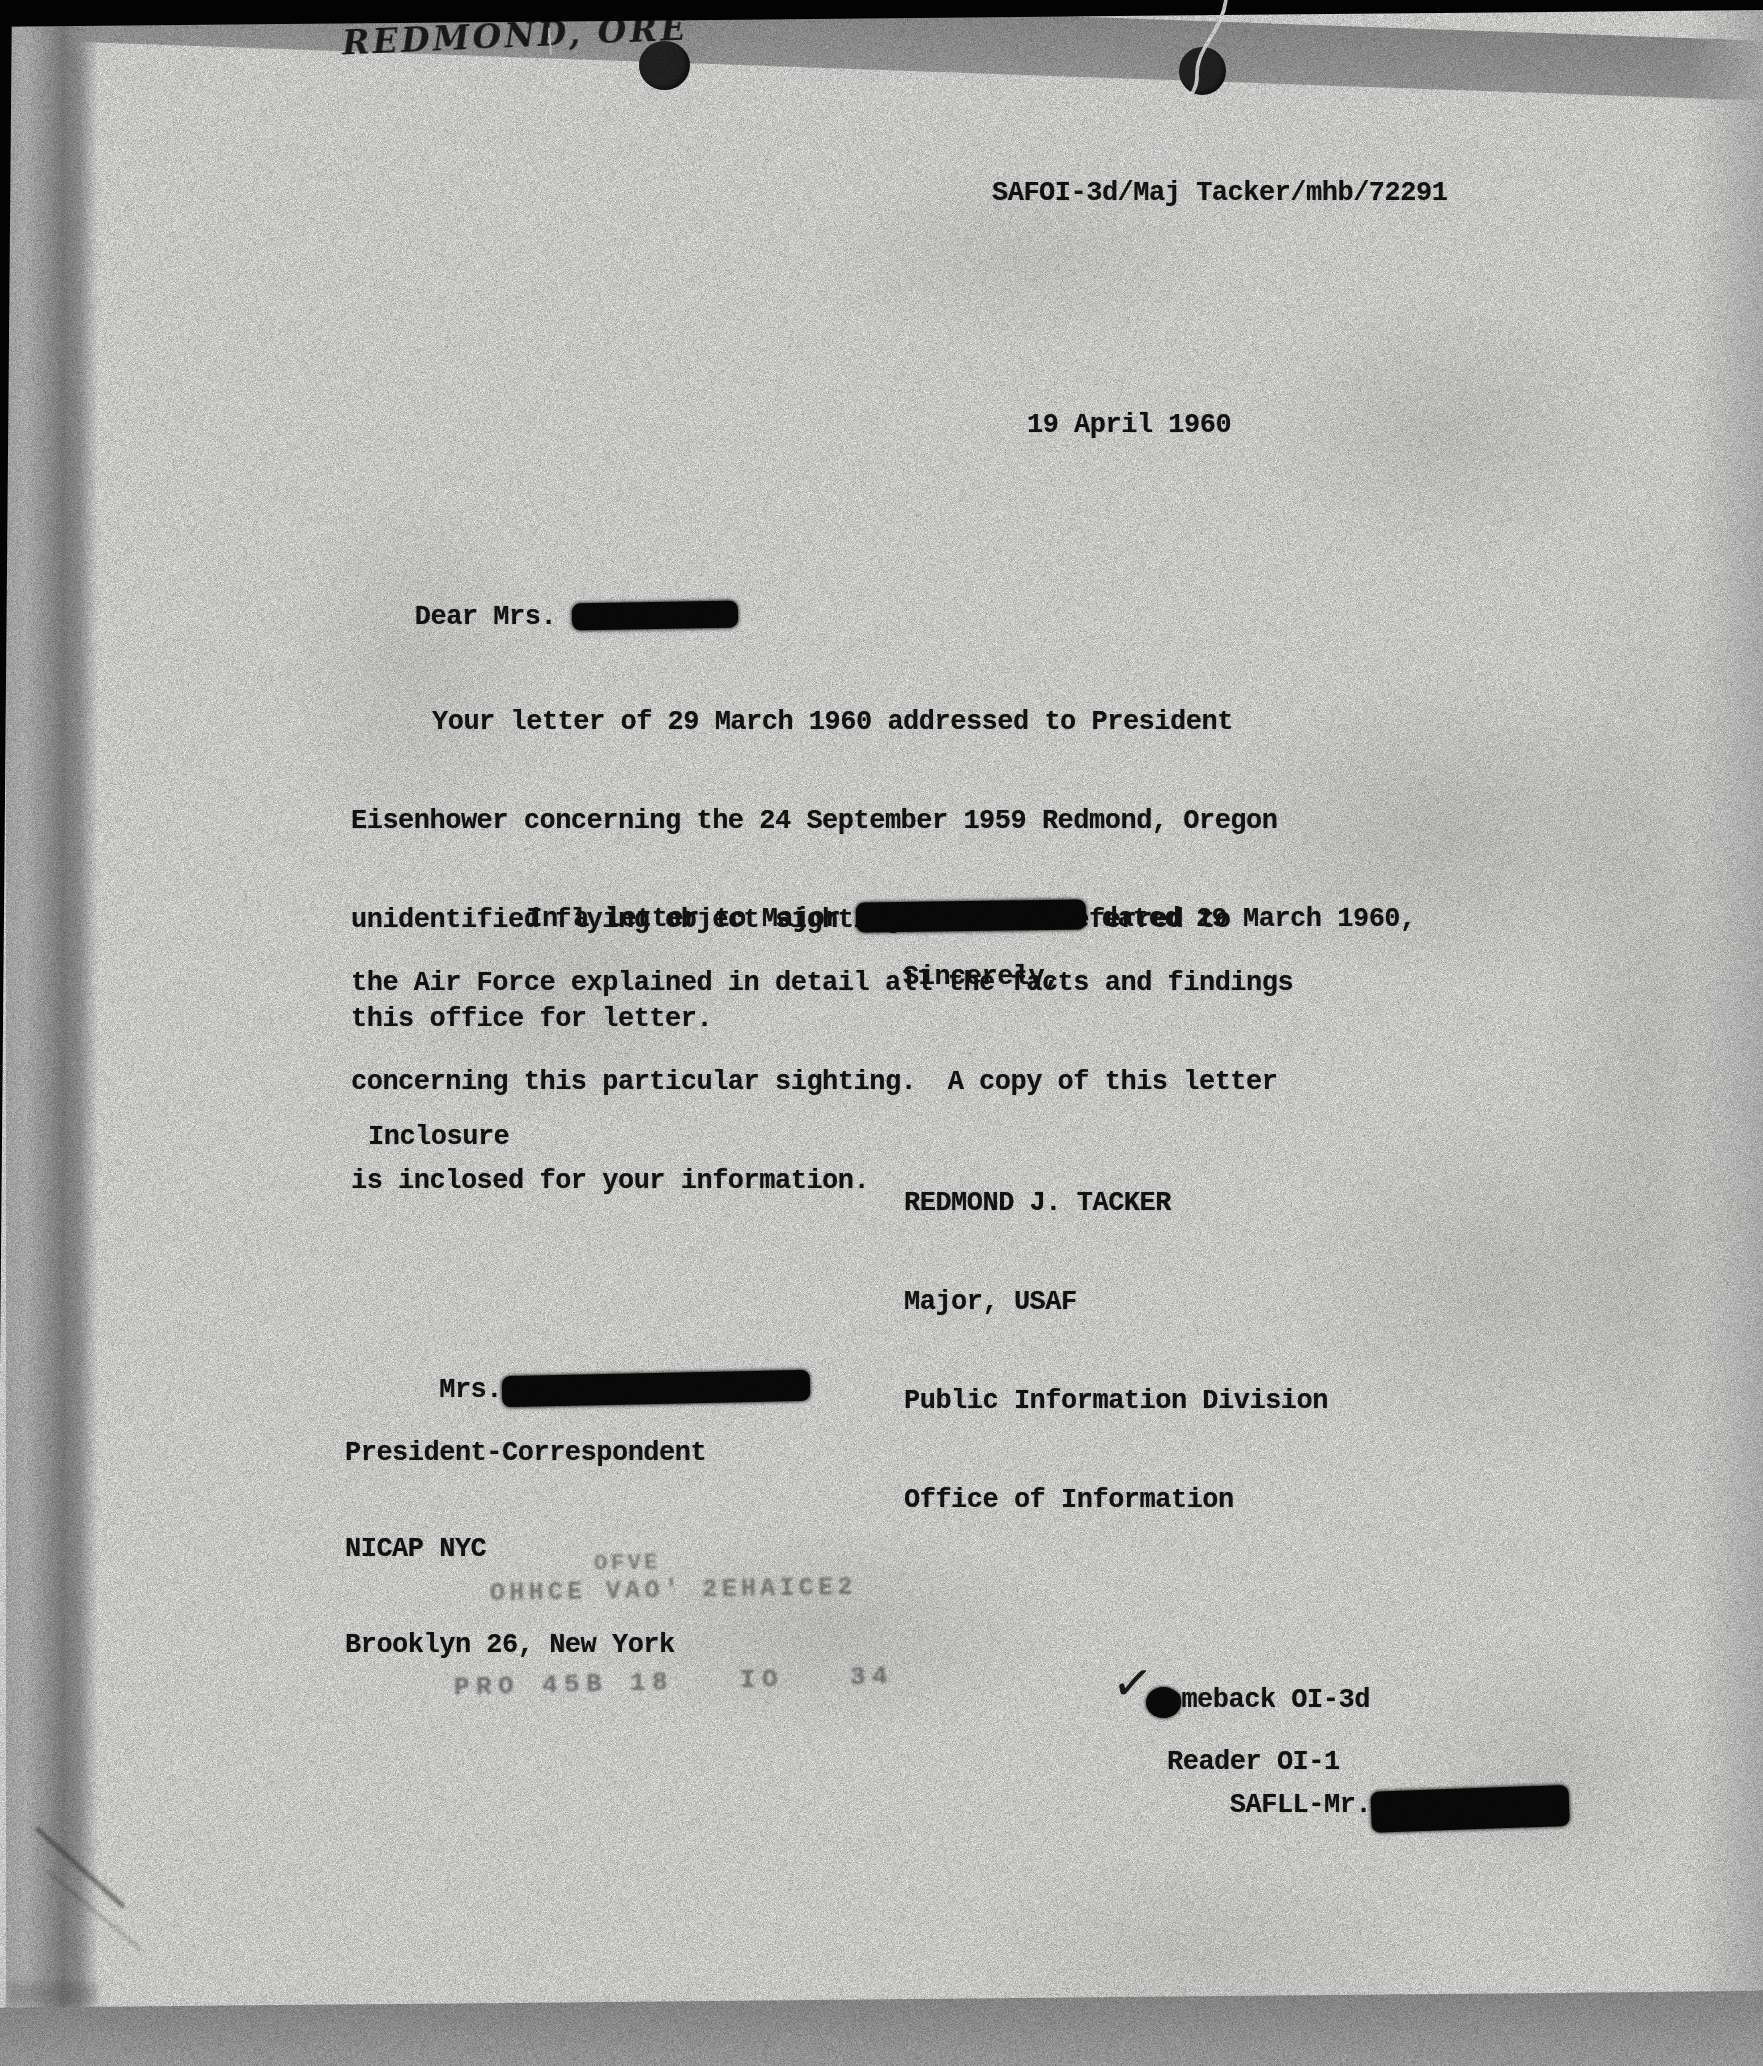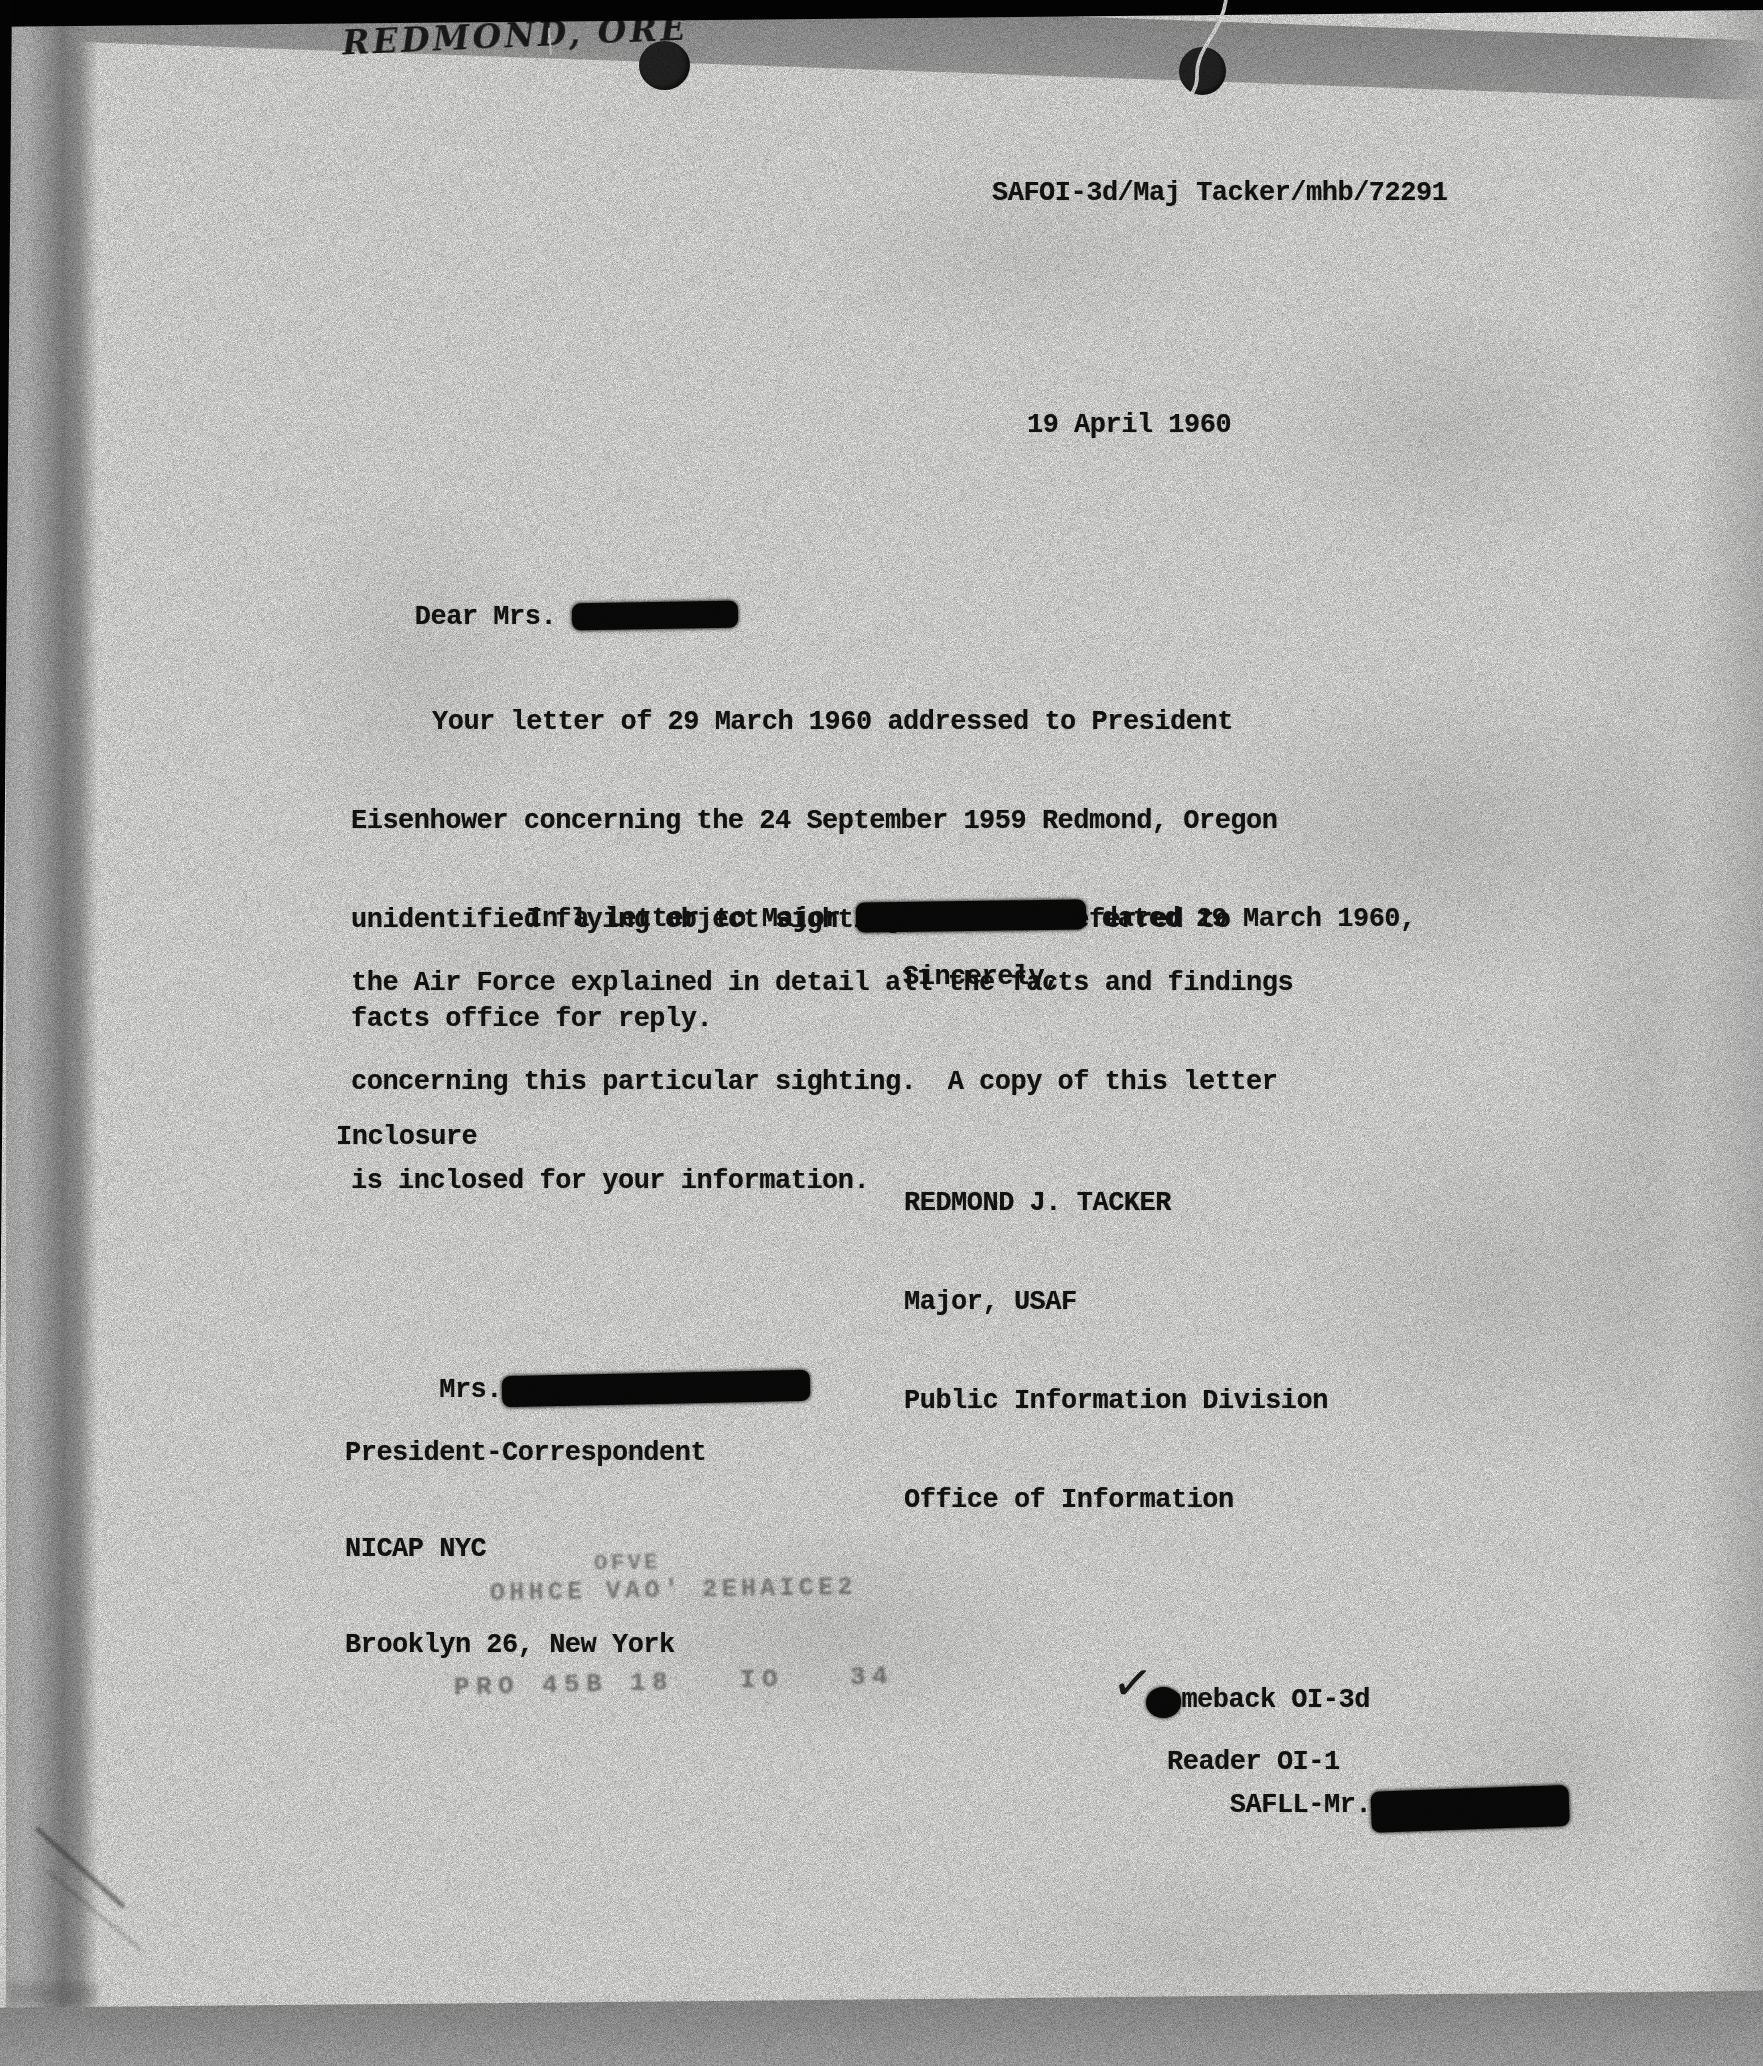--- a/index.html
+++ b/index.html
@@ -72,35 +72,35 @@
   <div class="typed" style="left:1027px;top:409px;text-align:center;">19 April 1960</div>
 
   <div class="typed" style="left:352px;top:568px;">
     <span>Dear Mrs. </span><span class="redact" style="width:166px;height:27px;transform:rotate(-1deg);"></span>
   </div>
 
   <div class="typed" style="left:351px;top:640px;">
     <div class="ln" style="padding-left:81px;">Your letter of 29 March 1960 addressed to President</div>
     <div class="ln">Eisenhower concerning the 24 September 1959 Redmond, Oregon</div>
     <div class="ln">unidentified flying object sighting has been referred to</div>
-    <div class="ln">facts office for reply.</div>
+    <div class="ln">this office for letter.</div>
   </div>
 
   <div class="typed" style="left:351px;top:802px;">
     <div class="ln" style="padding-left:81px;">
       <span>In a letter to Major </span><span class="redact" style="width:230px;height:30px;transform:rotate(-0.8deg);"></span><span> dated 29 March 1960,</span>
     </div>
     <div class="ln">the Air Force explained in detail all the facts and findings</div>
     <div class="ln">concerning this particular sighting.  A copy of this letter</div>
     <div class="ln">is inclosed for your information.</div>
   </div>
 
   <div class="typed" style="left:903px;top:961px;">Sincerely,</div>
 
-  <div class="typed" style="left:336px;top:1121px;">Inclosure</div>
+  <div class="typed" style="left:368px;top:1121px;">Inclosure</div>
 
   <div class="typed" style="left:904px;top:1121px;">
     <div class="ln">REDMOND J. TACKER</div>
     <div class="ln">Major, USAF</div>
     <div class="ln">Public Information Division</div>
     <div class="ln">Office of Information</div>
   </div>
 
   <div class="typed" style="left:345px;top:1277px;line-height:32px;">
     <div style="height:32px;">

